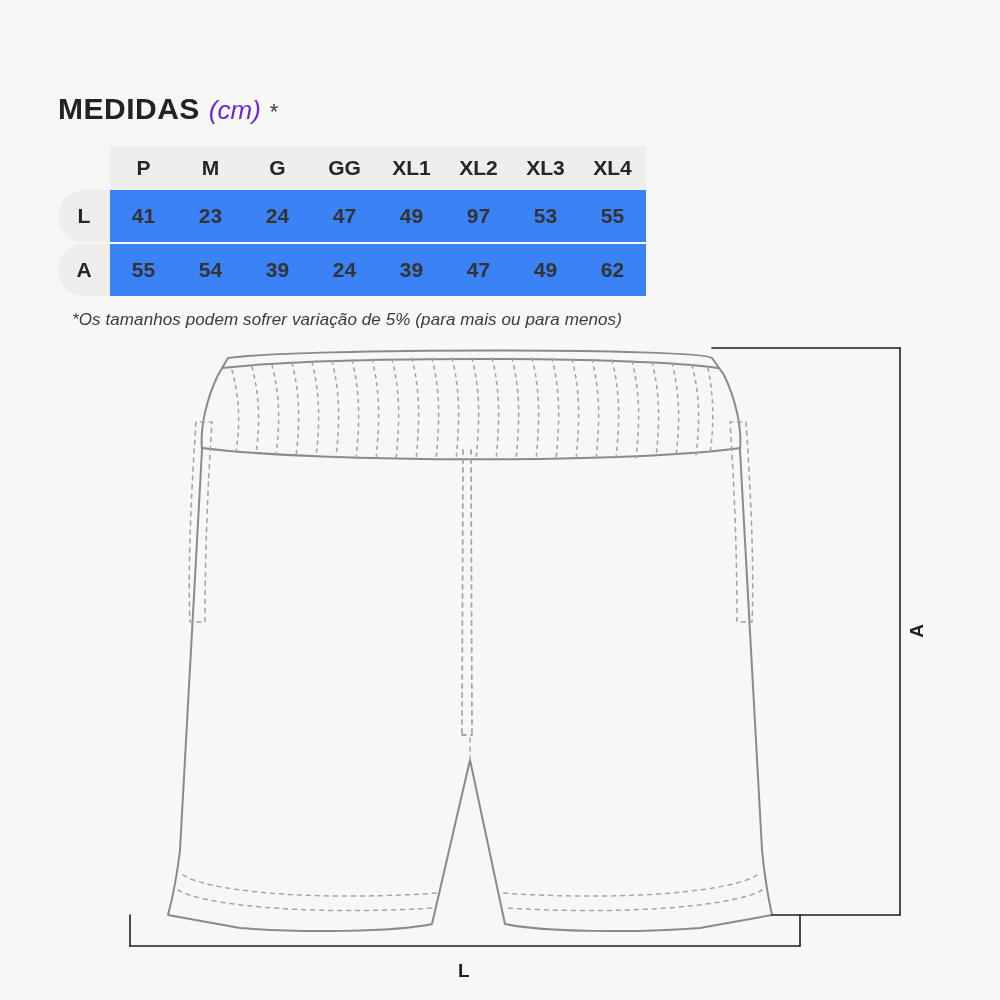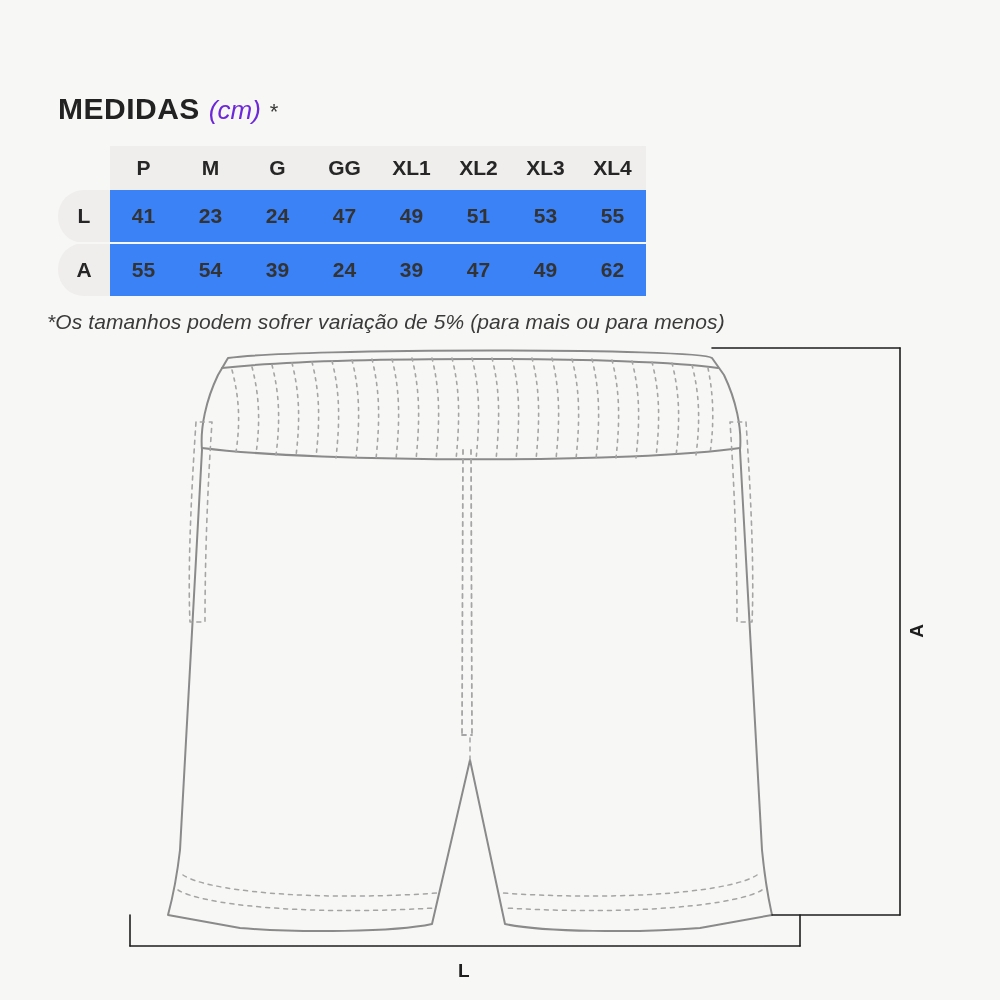--- a/index.html
+++ b/index.html
@@ -91,23 +91,23 @@
   #measure-table tr.row-l td.val,
   #measure-table tr.row-l td.rowlabel { border-bottom: 2px solid #f7f7f5; }
 
   
   #measure-table td.rowlabel {
     border-radius: 26px 0 0 26px;
   }
 
   #footnote {
     position: absolute;
-    left: 47px;
+    left: 72px;
     top: 310px;
-    font-size: 21px;
+    font-size: 17px;
     font-style: italic;
     color: #3a3a3a;
     letter-spacing: 0.1px;
   }
 
   
   #drawing {
     position: absolute;
     left: 0;
     top: 330px;
@@ -155,21 +155,21 @@
     </tr>
   </thead>
   <tbody>
     <tr class="row-l">
       <td class="rowlabel">L</td>
       <td class="val">41</td>
       <td class="val">23</td>
       <td class="val">24</td>
       <td class="val">47</td>
       <td class="val">49</td>
-      <td class="val">51</td>
+      <td class="val">97</td>
       <td class="val">53</td>
       <td class="val">55</td>
     </tr>
     <tr class="row-a">
       <td class="rowlabel">A</td>
       <td class="val">55</td>
       <td class="val">54</td>
       <td class="val">39</td>
       <td class="val">24</td>
       <td class="val">39</td>

